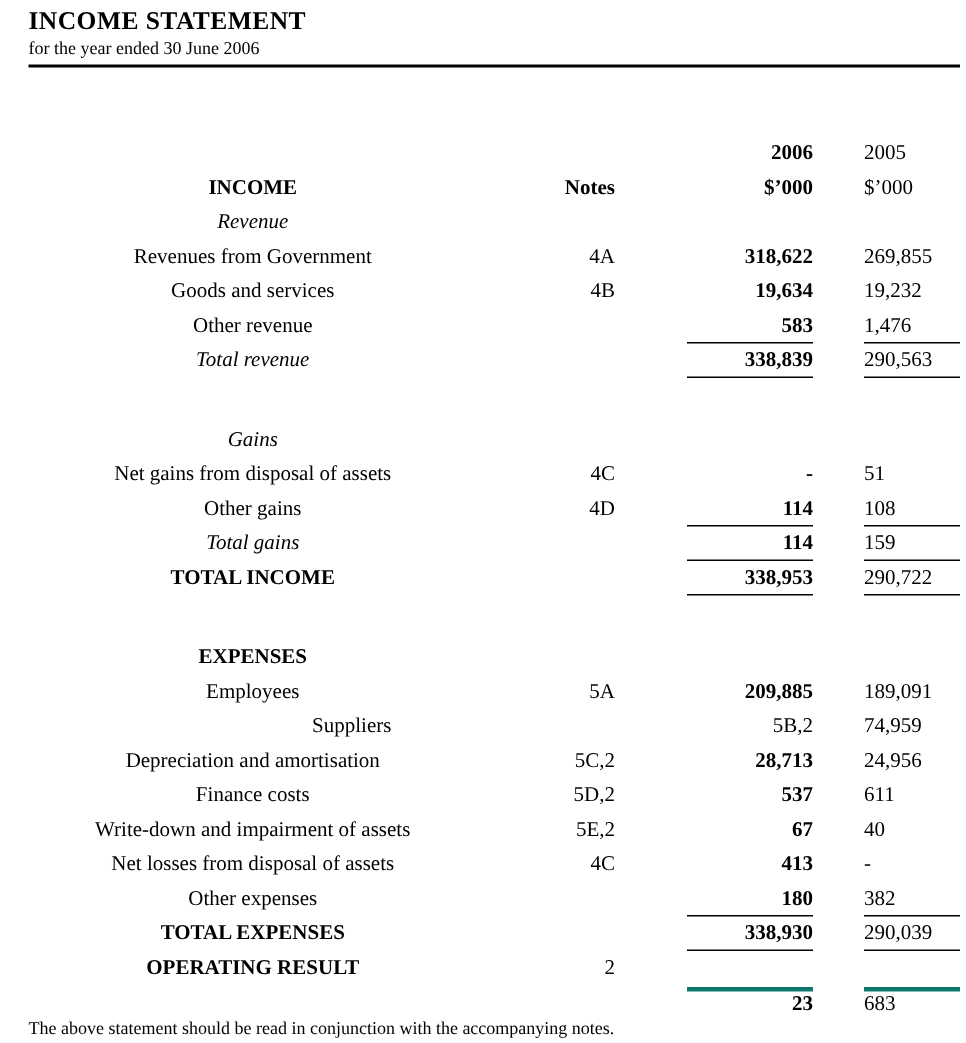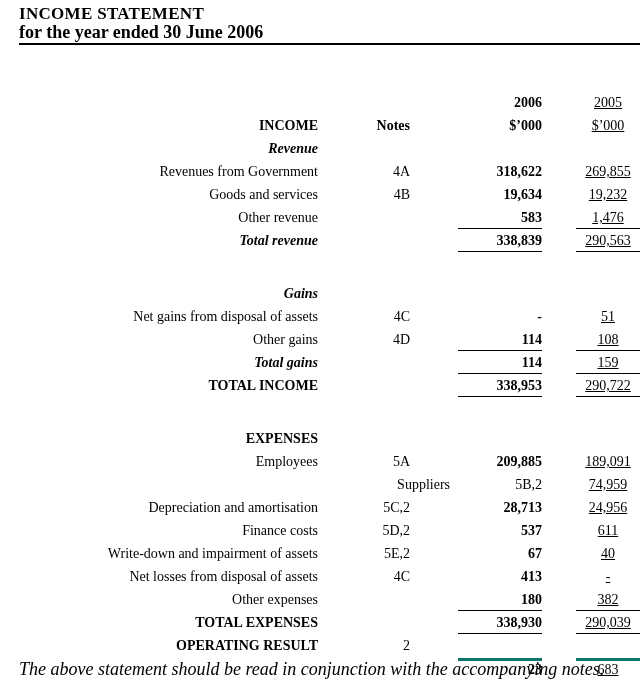--- a/index.html
+++ b/index.html
@@ -23,78 +23,76 @@
     border-bottom: 2px solid #000000;
     padding-bottom: 3px;
   }
   .doc-title {
     font-size: 17px;
     font-weight: bold;
     line-height: 20px;
     letter-spacing: 0.3px;
   }
   .doc-subtitle {
-    font-size: 18px;
-    font-weight: bold;
+    font-size: 12px;
+    font-weight: normal;
     line-height: 16px;
   }
   .statement {
     margin-top: 46px;
   }
   .row {
     display: flex;
     height: 23px;
     line-height: 23px;
     font-size: 14px;
     gap: 28px;
   }
   .spacer {
     height: 30px;
   }
   .c-label {
     flex: 1;
-    text-align: right;
+    text-align: center;
     white-space: nowrap;
     overflow: hidden;
   }
   .c-note {
     width: 64px;
     text-align: right;
     white-space: nowrap;
   }
   .c-v1 {
     width: 84px;
     margin-left: 20px;
     text-align: right;
     font-weight: bold;
     white-space: nowrap;
   }
   .c-v2 {
     width: 64px;
     margin-left: 6px;
-    text-align: center;
-    white-space: nowrap;
-    text-decoration: underline;
+    text-align: left;
+    white-space: nowrap;
   }
   .lbl-bold { font-weight: bold; }
-  .lbl-bi { font-weight: bold; font-style: italic; }
+  .lbl-bi { font-weight: normal; font-style: italic; }
   .rule-single .c-v1,
   .rule-single .c-v2 {
     border-bottom: 1.5px solid #000000;
   }
   .rule-thick .c-v1,
   .rule-thick .c-v2 {
     border-bottom: 3px solid #0f766e;
     margin-top: 24px;
   }
   .footer-note {
-    margin-top: 4px;
-    font-size: 18px;
+    margin-top: 20px;
+    font-size: 12px;
     line-height: 17px;
-    font-style: italic;
   }
 </style>
 </head>
 <body>
 
 <div class="page">
 
   <div class="doc-header">
     <div class="doc-title">INCOME STATEMENT</div>
     <div class="doc-subtitle">for the year ended 30 June 2006</div>

